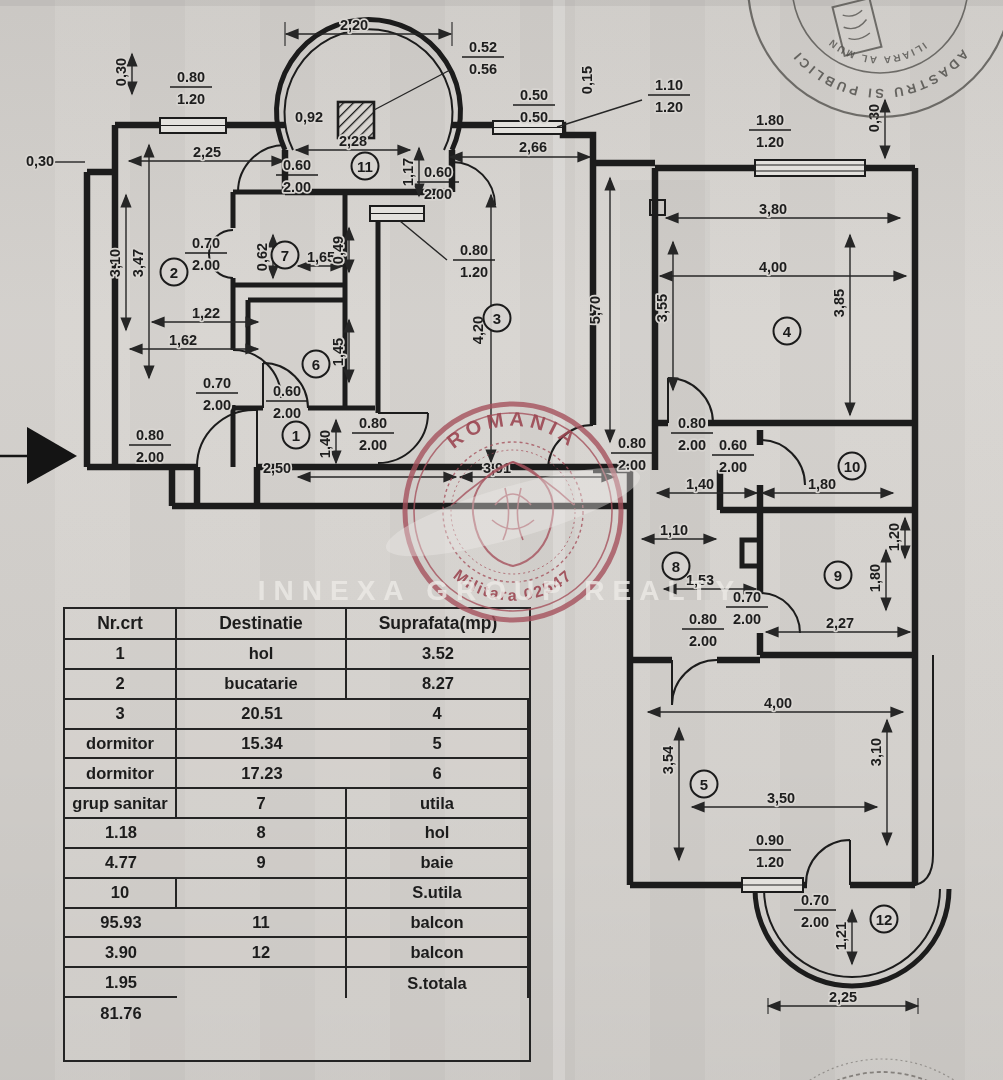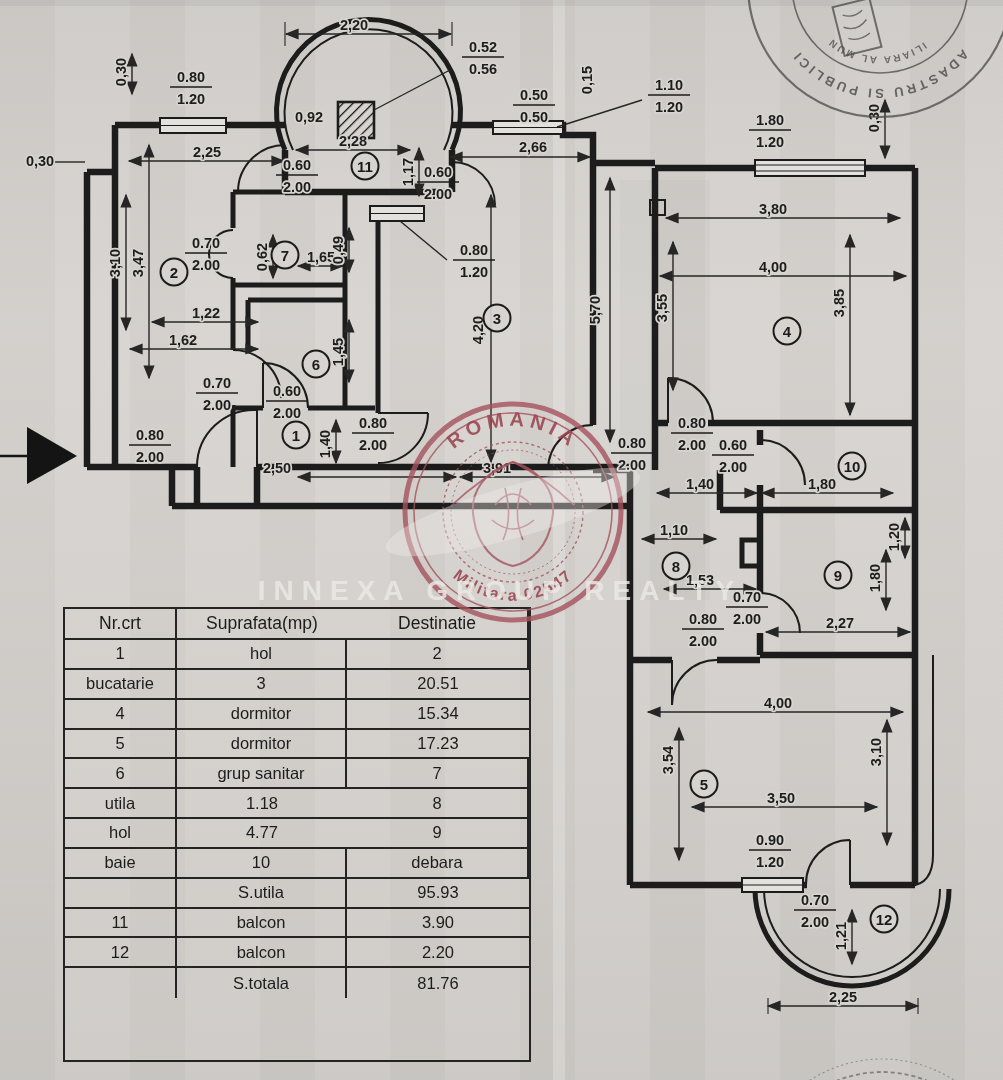--- a/index.html
+++ b/index.html
@@ -36,67 +36,68 @@
   .wmk{font:bold 28px "Liberation Sans",sans-serif;fill:#eceae6;opacity:.82;letter-spacing:8px;text-anchor:middle;}
   
   #area-table{
     position:absolute;left:63px;top:607px;width:464px;height:451px;
     display:grid;grid-template-columns:112px 170px 182px;
     grid-template-rows:31px repeat(14, 29.85px);
     border:2.5px solid #242424;color:#1c1c1c;background:rgba(214,211,207,.25);
   }
   .tc{display:flex;align-items:center;justify-content:center;
       border-right:2px solid #242424;border-bottom:2px solid #242424;
-      font-size:16.5px;font-weight:normal;overflow:hidden;white-space:nowrap;}
+      font-size:16.5px;font-weight:bold;overflow:hidden;white-space:nowrap;}
   .tc.lastcol{border-right:none;}
   .tc.lastrow{border-bottom:none;}
   .tc.hdr{font-size:17.5px;}
 </style>
 </head>
 <body>
 
 <div id="canvas">
 
   <div id="area-table">
     <div class="tc hdr">Nr.crt</div>
+    <div class="tc hdr">Destinatie</div>
     <div class="tc hdr lastcol">Suprafata(mp)</div>
-    <div class="tc hdr">Destinatie</div>
   <div class="tc">1</div>
       <div class="tc">hol</div>
+      <div class="tc lastcol">3.52</div>
       <div class="tc">2</div>
       <div class="tc">bucatarie</div>
+      <div class="tc lastcol">8.27</div>
       <div class="tc">3</div>
       <div class="tc lastcol">20.51</div>
       <div class="tc">4</div>
       <div class="tc">dormitor</div>
       <div class="tc lastcol">15.34</div>
       <div class="tc">5</div>
       <div class="tc">dormitor</div>
       <div class="tc lastcol">17.23</div>
       <div class="tc">6</div>
       <div class="tc">grup sanitar</div>
       <div class="tc">7</div>
       <div class="tc">utila</div>
       <div class="tc lastcol">1.18</div>
       <div class="tc">8</div>
       <div class="tc">hol</div>
       <div class="tc lastcol">4.77</div>
       <div class="tc">9</div>
       <div class="tc">baie</div>
       <div class="tc">10</div>
-      <div class="tc">debara</div>
       <div class="tc"></div>
       <div class="tc">S.utila</div>
       <div class="tc lastcol">95.93</div>
       <div class="tc">11</div>
       <div class="tc">balcon</div>
       <div class="tc lastcol">3.90</div>
       <div class="tc">12</div>
       <div class="tc">balcon</div>
-      <div class="tc lastcol">2.20</div>
+      <div class="tc lastcol">1.95</div>
       <div class="tc lastrow"></div>
       <div class="tc lastrow">S.totala</div>
       <div class="tc lastcol lastrow">81.76</div>
     </div>
 
   <svg id="plansvg" viewBox="0 0 1003 1080" width="1003" height="1080" xmlns="http://www.w3.org/2000/svg">
     <defs>
       <marker id="arw" markerWidth="11" markerHeight="9" refX="9" refY="4" orient="auto-start-reverse">
         <path d="M0,0 L10,4 L0,8 z" fill="#262626"></path>
       </marker>

